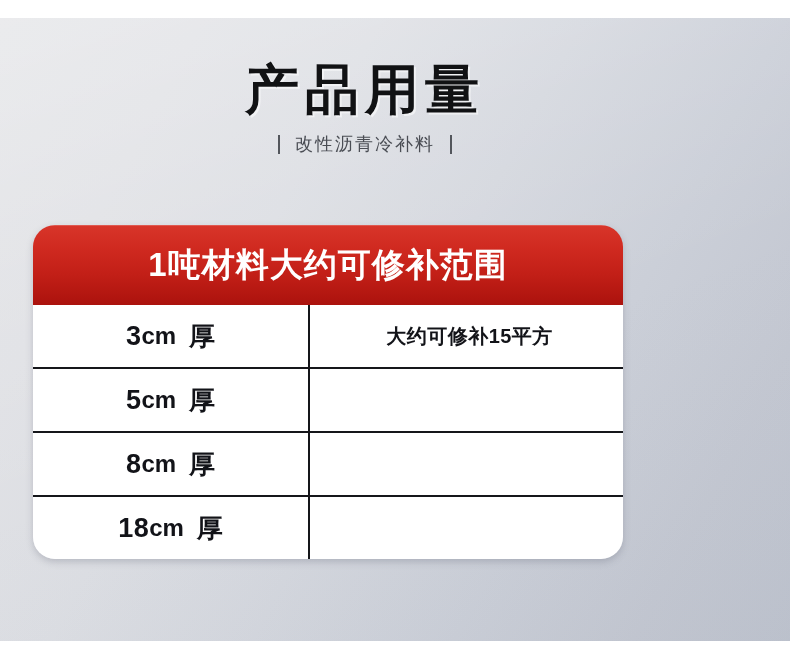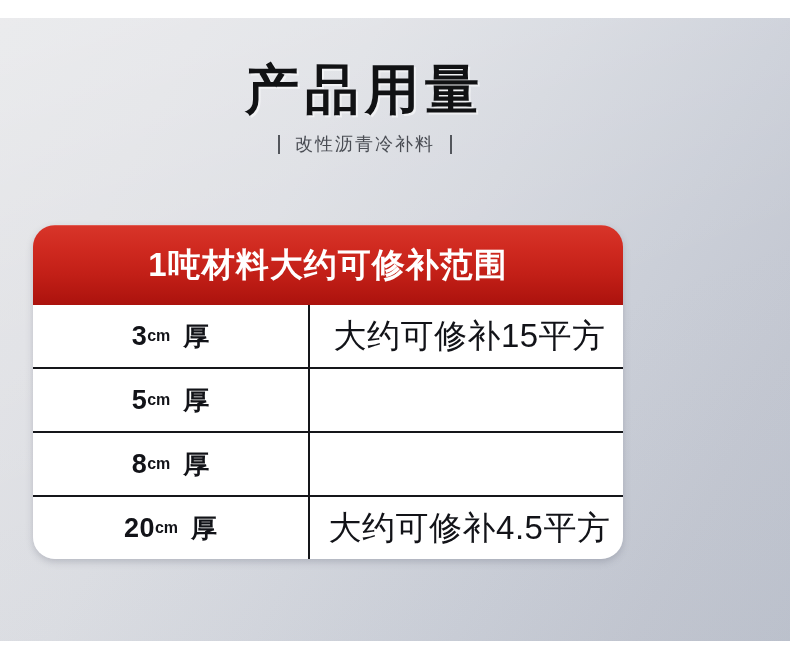--- a/index.html
+++ b/index.html
@@ -145,33 +145,33 @@
   .c-right {
     flex: 1;
   }
   .thick-val {
     font-size: 27px;
     font-weight: 700;
     color: #121318;
     letter-spacing: 0.5px;
   }
   .thick-unit {
-    font-size: 16px;
+    font-size: 24px;
     font-weight: 700;
     color: #121318;
   }
   .thick-word {
     font-size: 26px;
     font-weight: 700;
     color: #121318;
     margin-left: 13px;
   }
   .area-text {
-    font-size: 33px;
-    font-weight: 400;
+    font-size: 20px;
+    font-weight: 700;
     color: #121318;
     letter-spacing: 0.5px;
     white-space: nowrap;
     margin-left: 6px;
   }
 </style>
 </head>
 <body>
 
 <div id="page">
@@ -217,25 +217,22 @@
       <div class="t-row">
         <div class="t-cell c-left">
           <span class="thick-val">8</span>
             <span class="thick-unit">cm</span>
             <span class="thick-word">厚</span>
         </div>
       </div>
 
       <div class="t-row">
         <div class="t-cell c-left">
-          <span class="thick-val">20</span>
-            <span class="thick-unit">cm</span>
-            <span class="thick-word">厚</span>
-        </div>
-        <div class="t-cell c-right">
-          <span class="area-text">大约可修补4.5平方</span>
+          <span class="thick-val">18</span>
+            <span class="thick-unit">cm</span>
+            <span class="thick-word">厚</span>
         </div>
       </div>
 
     </div>
   </div>
 
 </div>
 
 </body></html>

